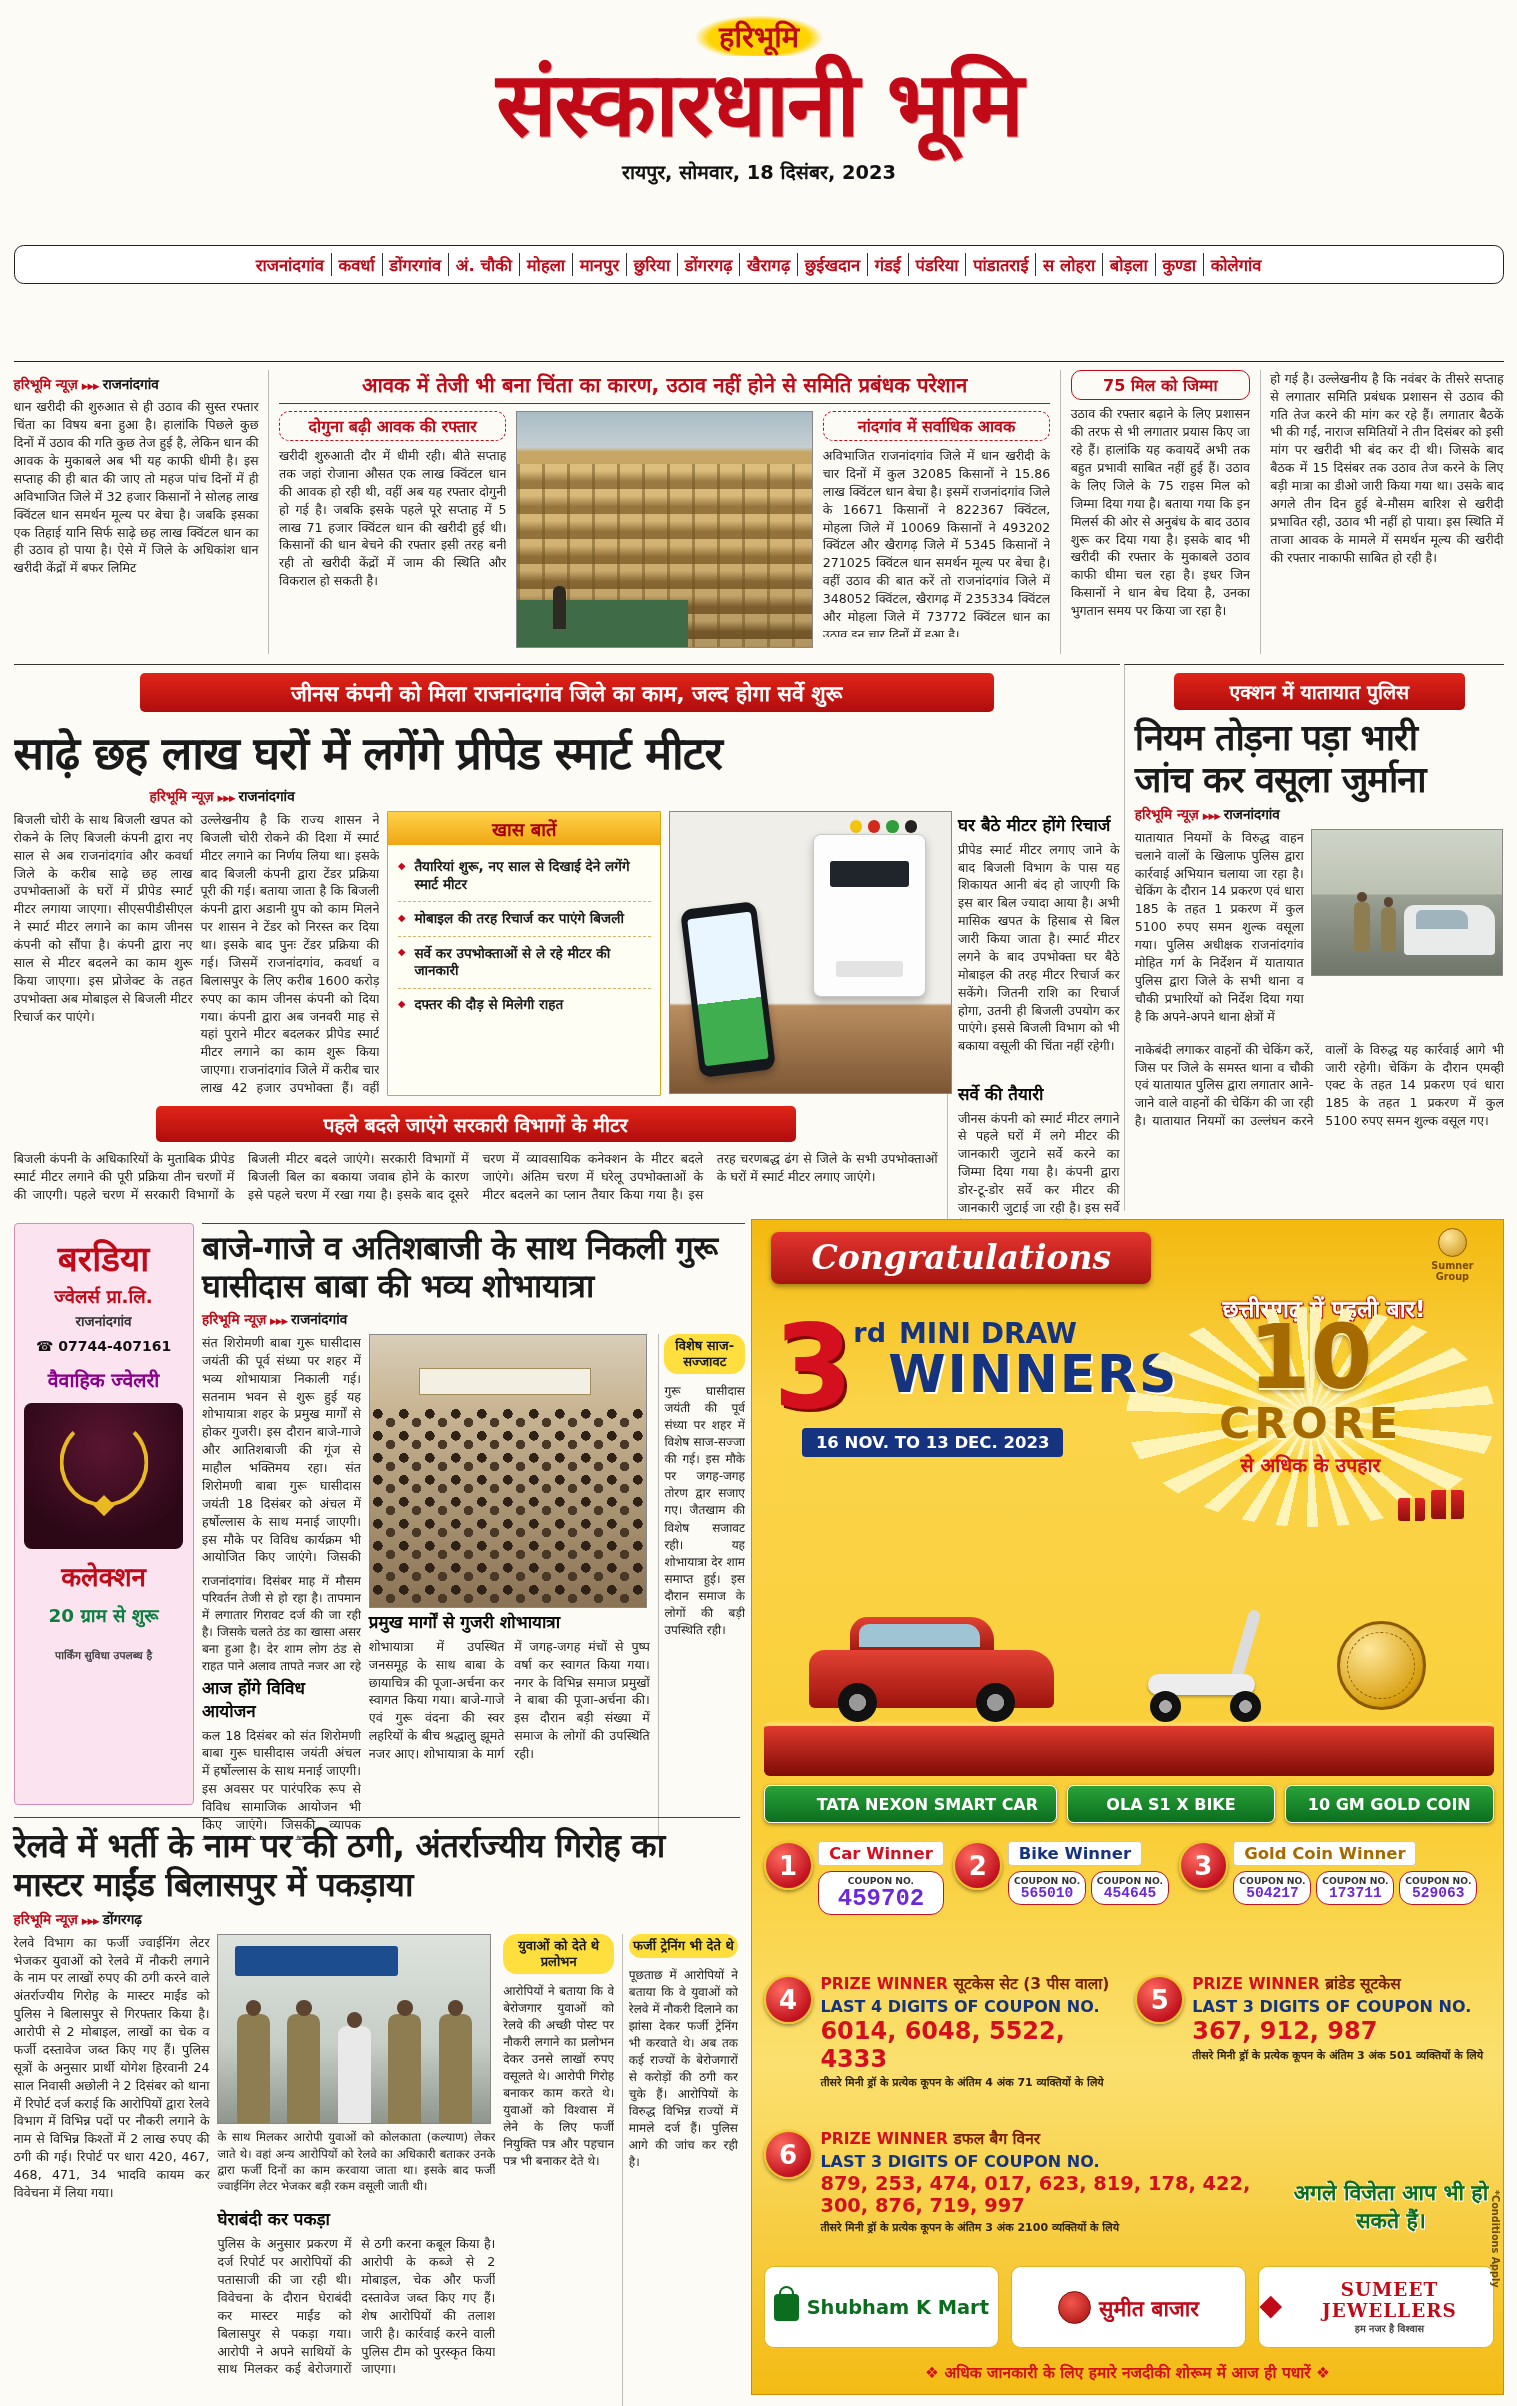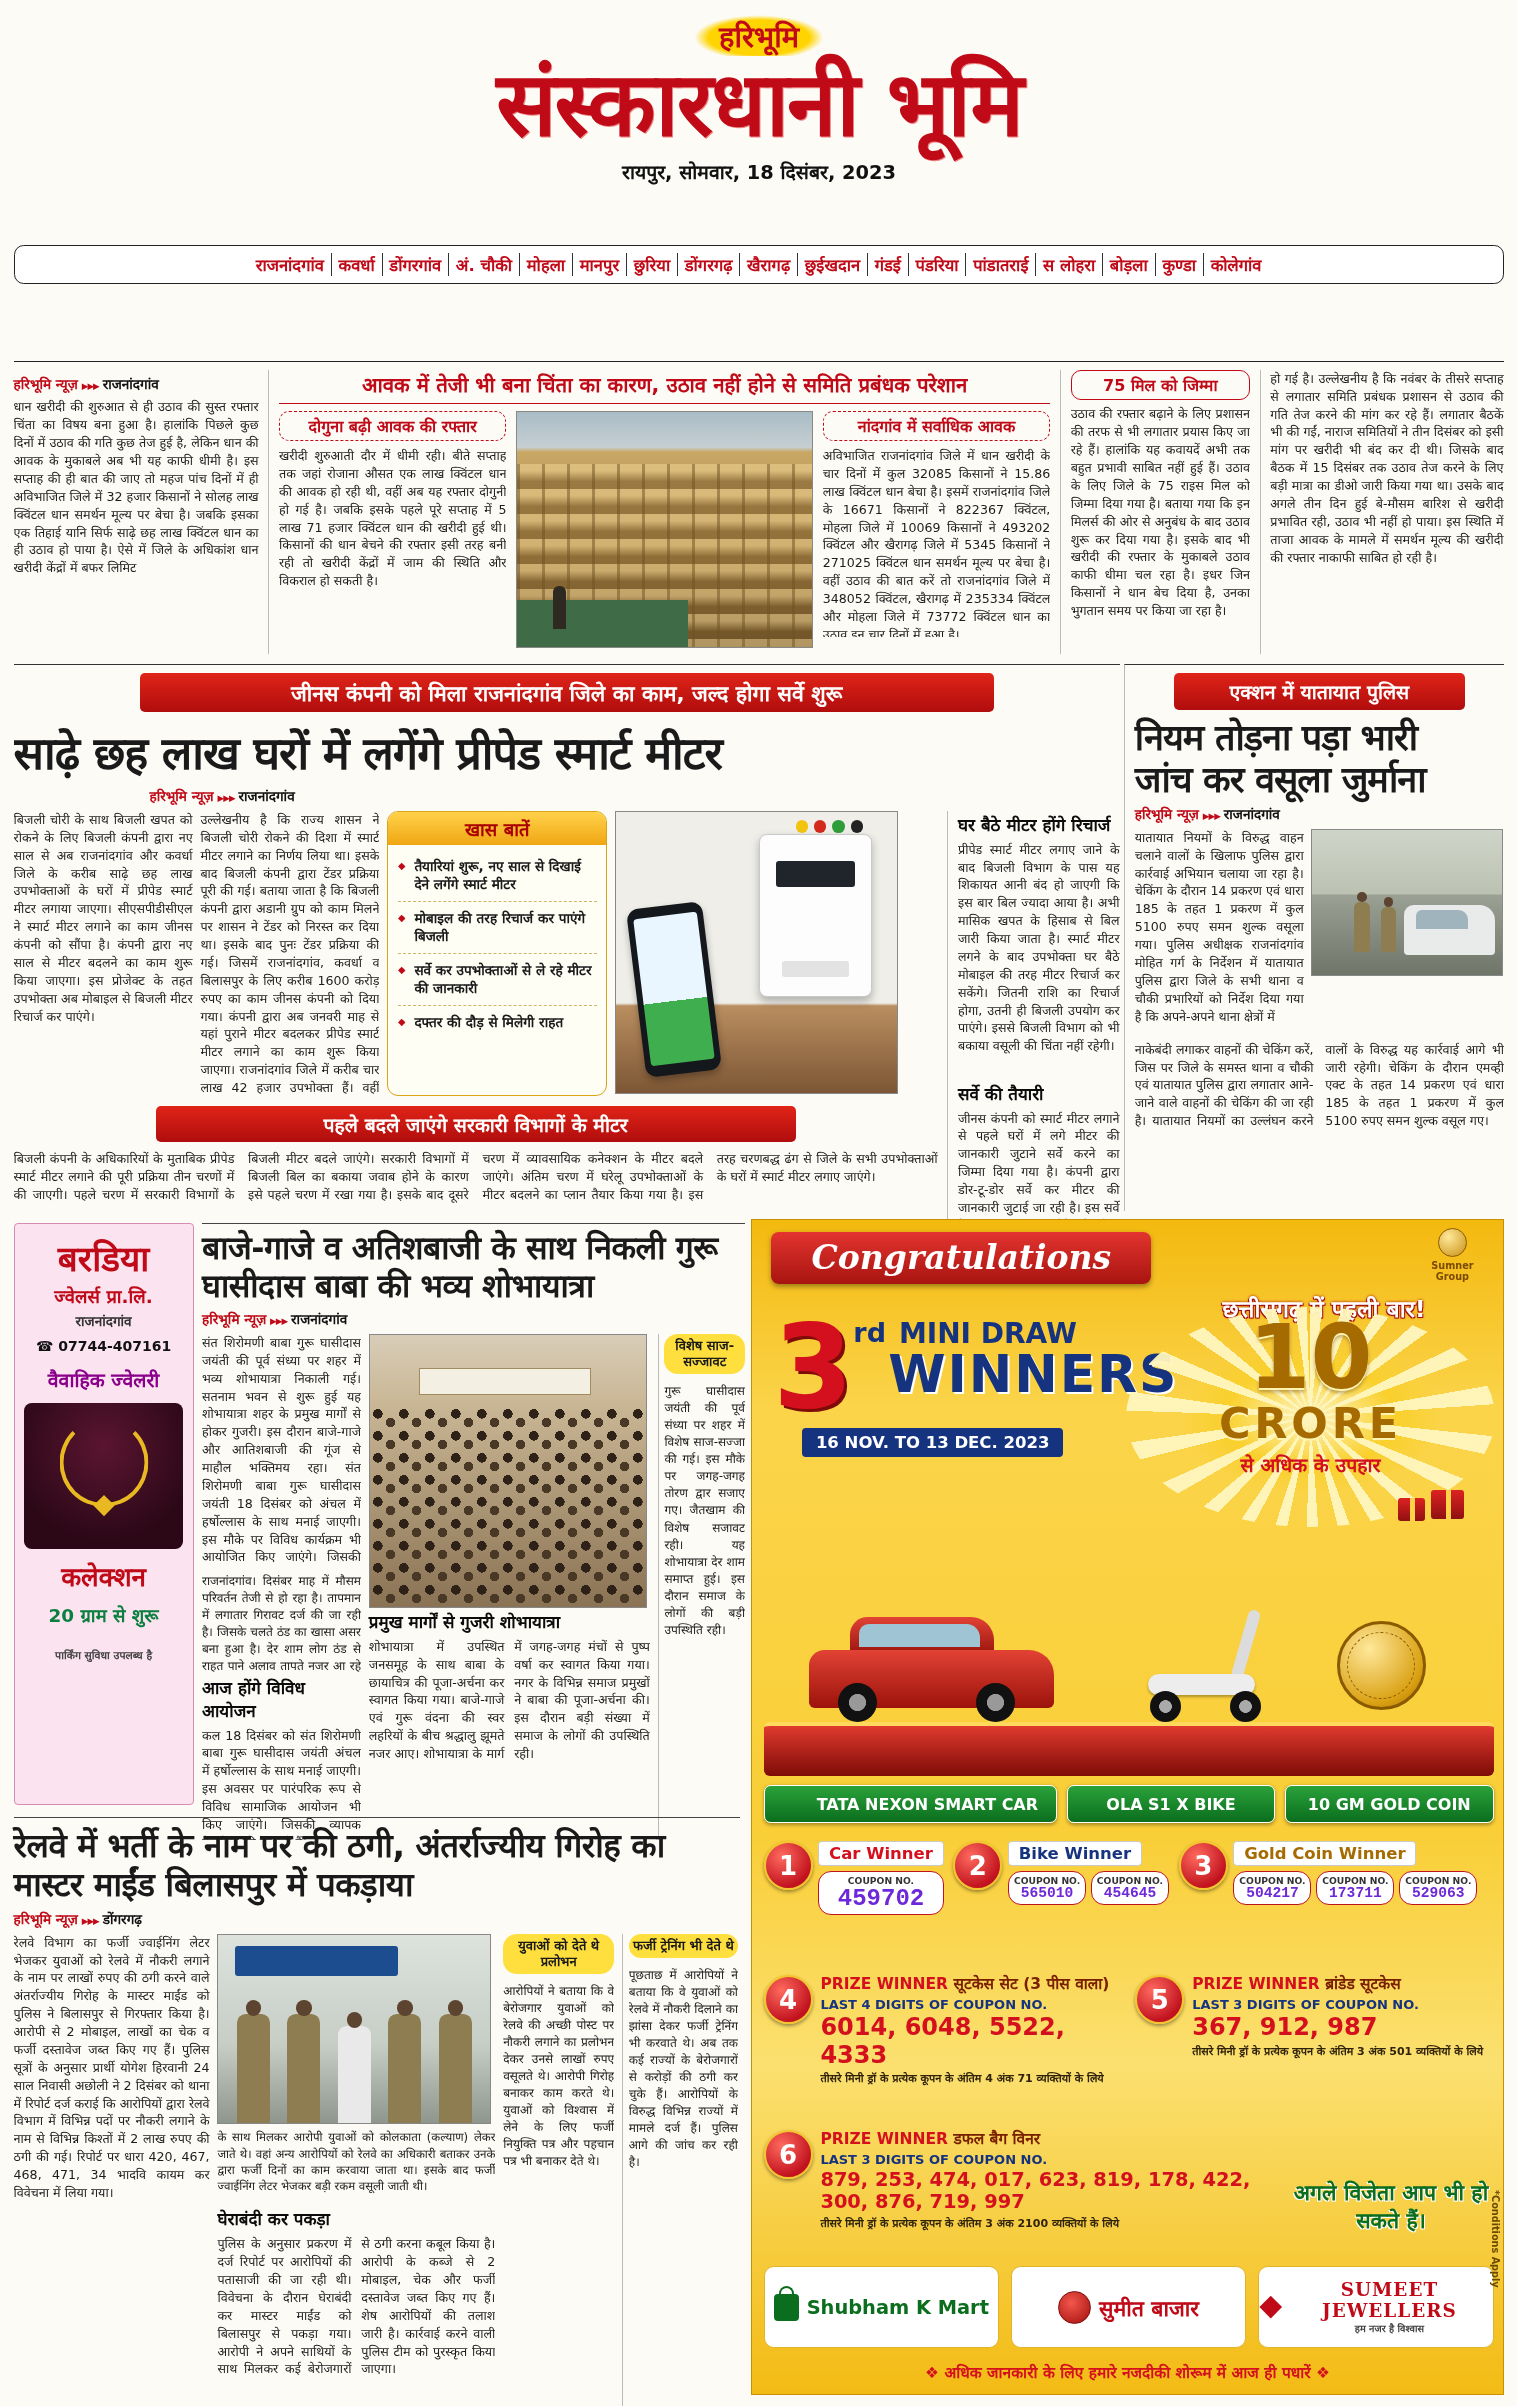--- a/index.html
+++ b/index.html
@@ -81,21 +81,21 @@
 
   
   .meter-story { position:absolute; top:664px; left:13.6px; width:1106px; height:547px; border-top:1.9px solid #333; padding-top:7.8px; }
   .meter-kicker { width:854px; margin:0 auto; font-size:21.3px; }
   .meter-headline { font-size:45px; font-weight:800; white-space:nowrap; overflow:hidden; letter-spacing:-1px; margin:9.7px 0 0; }
   .meter-byline { width:417px; text-align:center; }
   .meter-main { display:flex; gap:9.7px; }
   .meter-left { width:924px; flex:none; }
   .meter-toprow { display:flex; gap:7.8px; height:285px; }
   .mcol { width:179px; flex:none; }
-  .khaas { width:220px; flex:none; border:1.9px solid #dba415; background:#fffef5; border-radius:11px; overflow:hidden; }
+  .khaas { width:274px; flex:none; border:1.9px solid #dba415; background:#fffef5; border-radius:1px; overflow:hidden; }
   .khaas-title { background:linear-gradient(180deg,#ffd24a,#f0a613); color:#a80000; font-weight:800; text-align:center; font-size:18.4px; padding:3.9px; }
   .khaas ul { list-style:none; padding:5.8px 9.7px; }
   .khaas li { position:relative; font-size:13.6px; font-weight:700; padding:7.8px 0 7.8px 16.5px; border-bottom:1px dashed #d3b26a; line-height:1.3; }
   .khaas li:last-child { border-bottom:none; }
   .khaas li::before { content:"◆"; position:absolute; left:0; top:9.7px; color:#c00a18; font-size:9.7px; }
   .meter-banner2 { width:640px; margin:9.7px auto 7.8px; font-size:19.4px; }
   .meter-bottom { column-count:4; column-gap:13.6px; height:107px; }
   .meter-right { flex:1; border-left:1px solid #bbb; padding-left:9.7px; }
   .sub-head { font-size:17px; font-weight:800; color:#0c0c0c; margin:1.9px 0 4.9px; }
 
@@ -192,21 +192,21 @@
   .coupon { background:#fff; border:1.9px solid #c1121f; border-radius:13px; padding:2.9px 7.8px; text-align:center; margin-top:4.9px; }
   .coupon .clbl { font-size:9.2px; font-weight:700; color:#333; }
   .coupon .cnum { font-size:24px; font-weight:800; color:#6d28d9; line-height:1.05;font-family:Liberation Mono, monospace; }
   .coupon-row { display:flex; gap:4.9px; margin-top:4.9px; }
   .coupon-row .coupon { margin-top:0; padding:2.9px 4.9px; }
   .coupon-row .cnum { font-size:14.6px; }
   .prize-row { position:absolute; left:11.6px; top:755px; width:730px; display:flex; gap:13.6px; }
   .prize { flex:1; display:flex; gap:7.8px; }
   .p-label { font-size:15.5px; font-weight:800; color:#d40f1e; line-height:1.25; }
   .p-label .pli { color:#7a2000; }
-  .p-digits { font-size:13px; font-weight:800; color:#15337f; margin-top:2.9px; }
+  .p-digits { font-size:16px; font-weight:800; color:#15337f; margin-top:2.9px; }
   .p-nums { font-size:24px; font-weight:800; color:#d40f1e; margin-top:1.9px; line-height:1.15; }
   .p-note { font-size:11px; font-weight:600; color:#30230a; margin-top:2.9px; line-height:1.3; }
   .p6 { position:absolute; left:11.6px; top:910px; width:514px; display:flex; gap:7.8px; }
   .p6 .p-nums { font-size:19.4px; }
   .next-win { position:absolute; left:536px; top:959px; width:206px; text-align:center; font-size:21.3px; font-weight:800; color:#0b6e1e; text-shadow:1px 1px 0 #fff, -1px 1px 0 #fff; line-height:1.3; }
   .logo-strip { position:absolute; left:11.6px; top:1046px; width:730px; height:82px; display:flex; gap:11.6px; }
   .logo-box { flex:1; background:#fff; border:1.9px solid #e0b42a; border-radius:9.7px; display:flex; align-items:center; justify-content:center; gap:7.8px; flex-direction:row; padding:3.9px; }
   .lb-shubham { color:#0b6e1e; font-weight:800; font-size:19.4px; }
   .bag-icon { width:25px; height:27px; background:#0b6e1e; border-radius:3.9px; position:relative; flex:none; }
   .bag-icon::before { content:""; position:absolute; left:4.9px; top:-7.8px; width:11.6px; height:11.6px; border:2.9px solid #0b6e1e; border-bottom:none; border-radius:7.8px 7.8px 0 0; }

